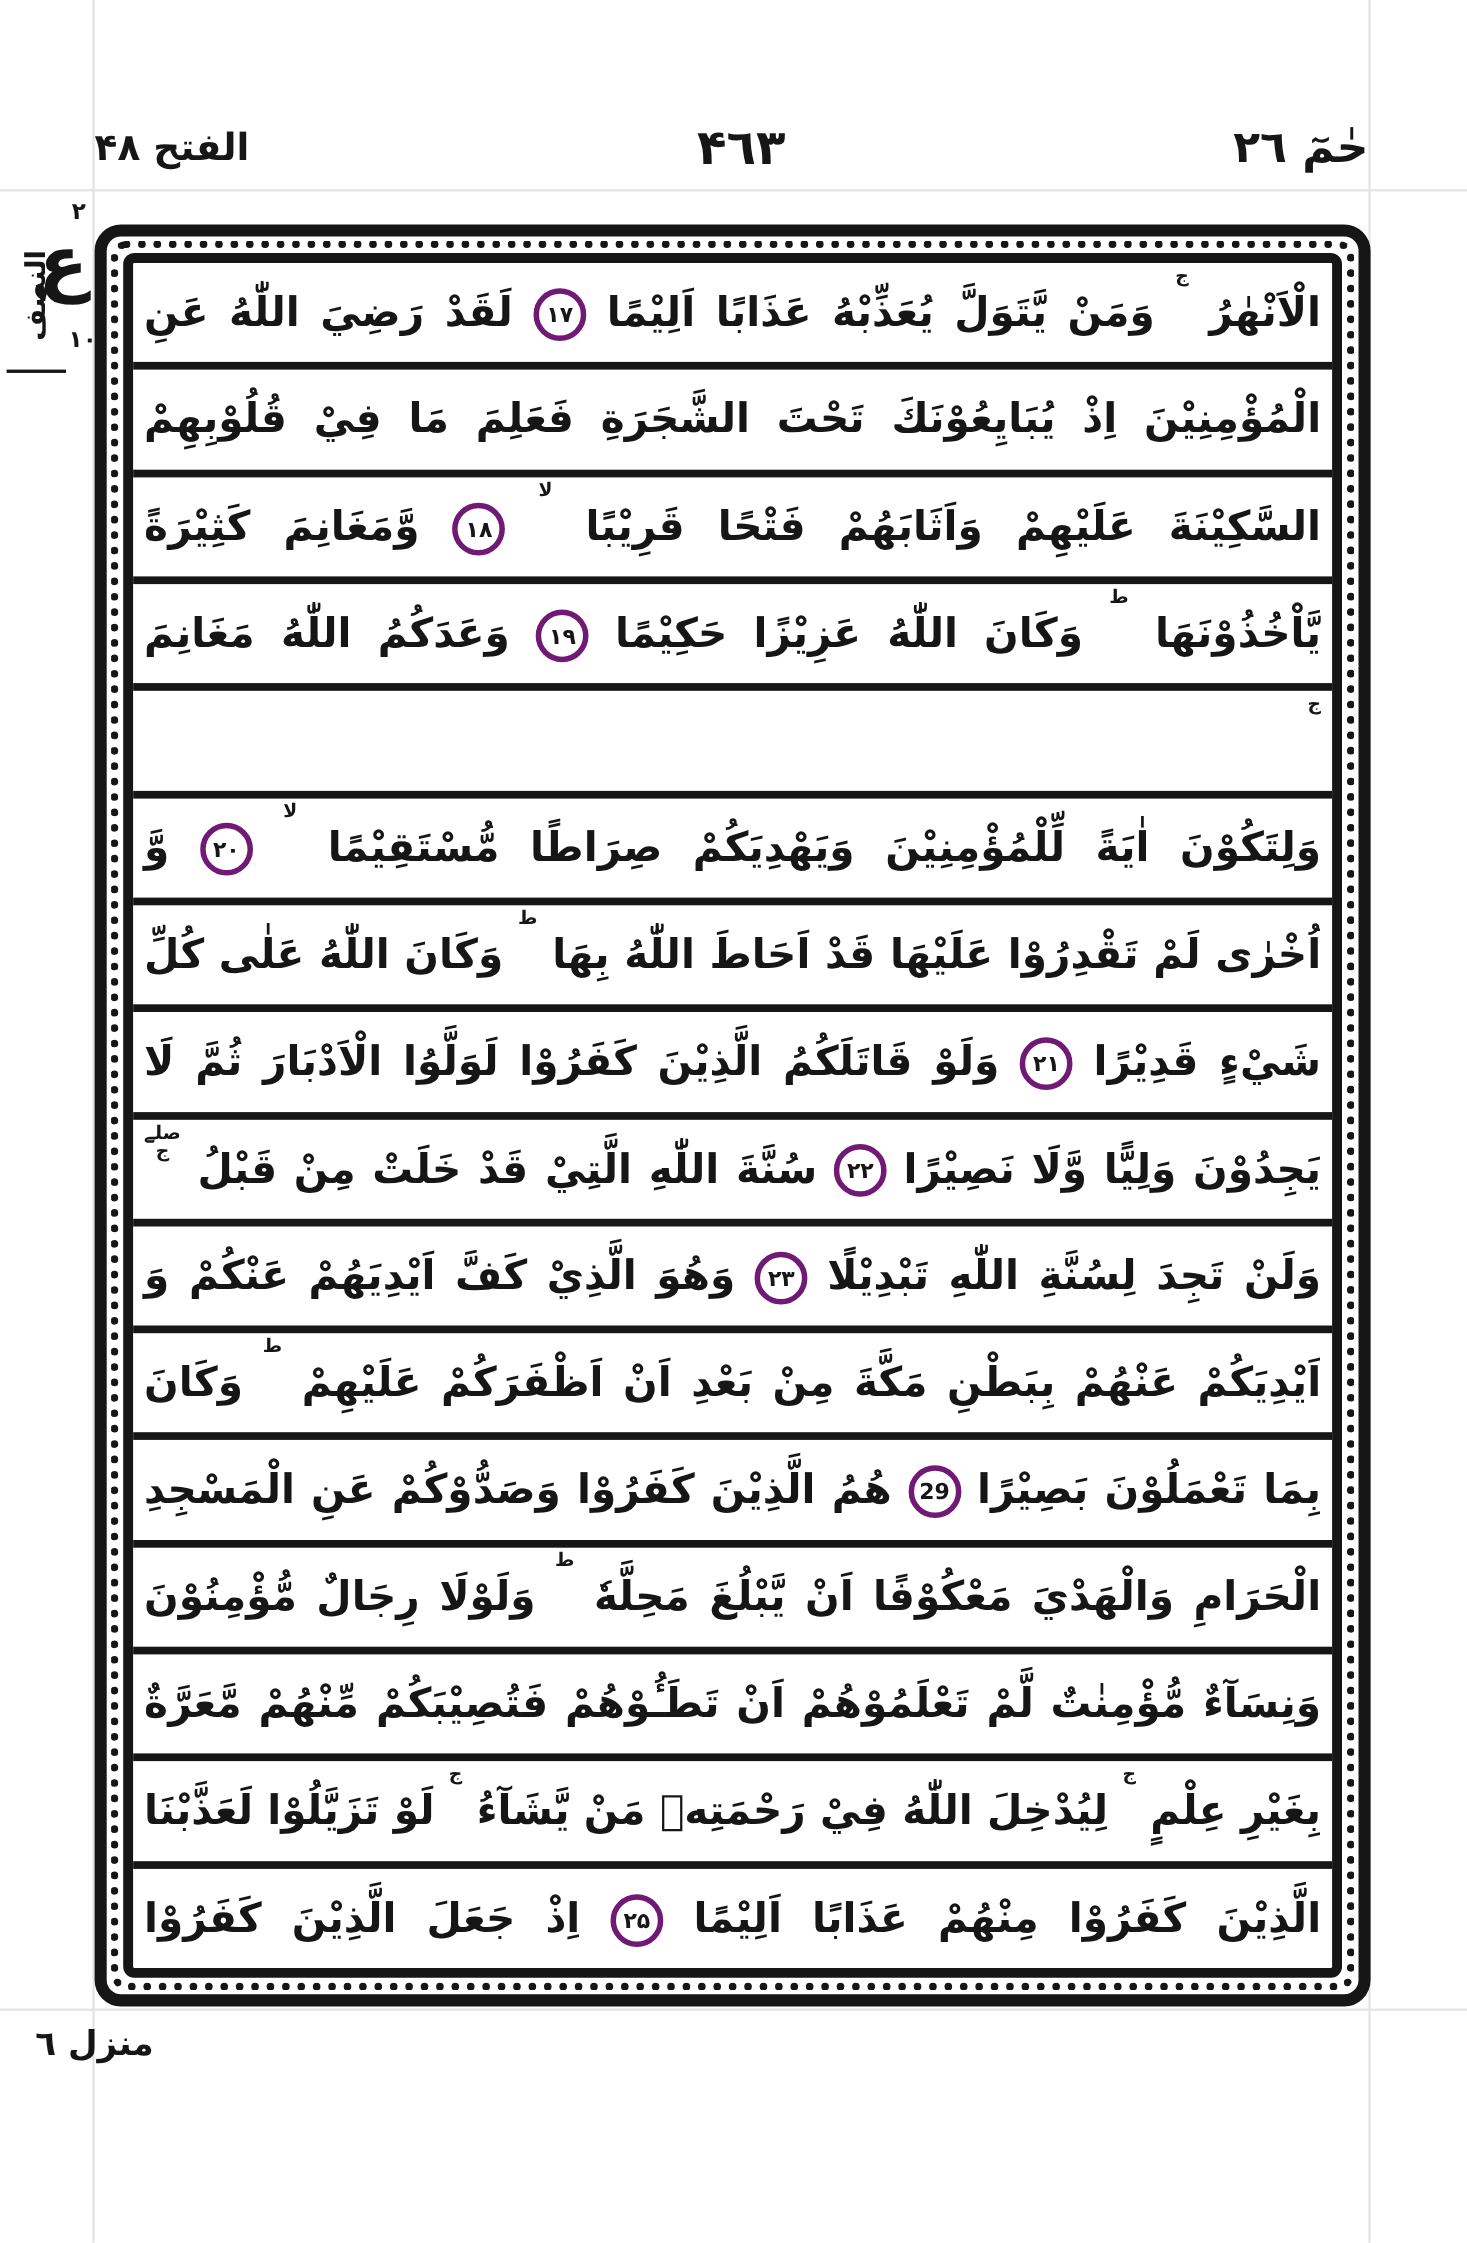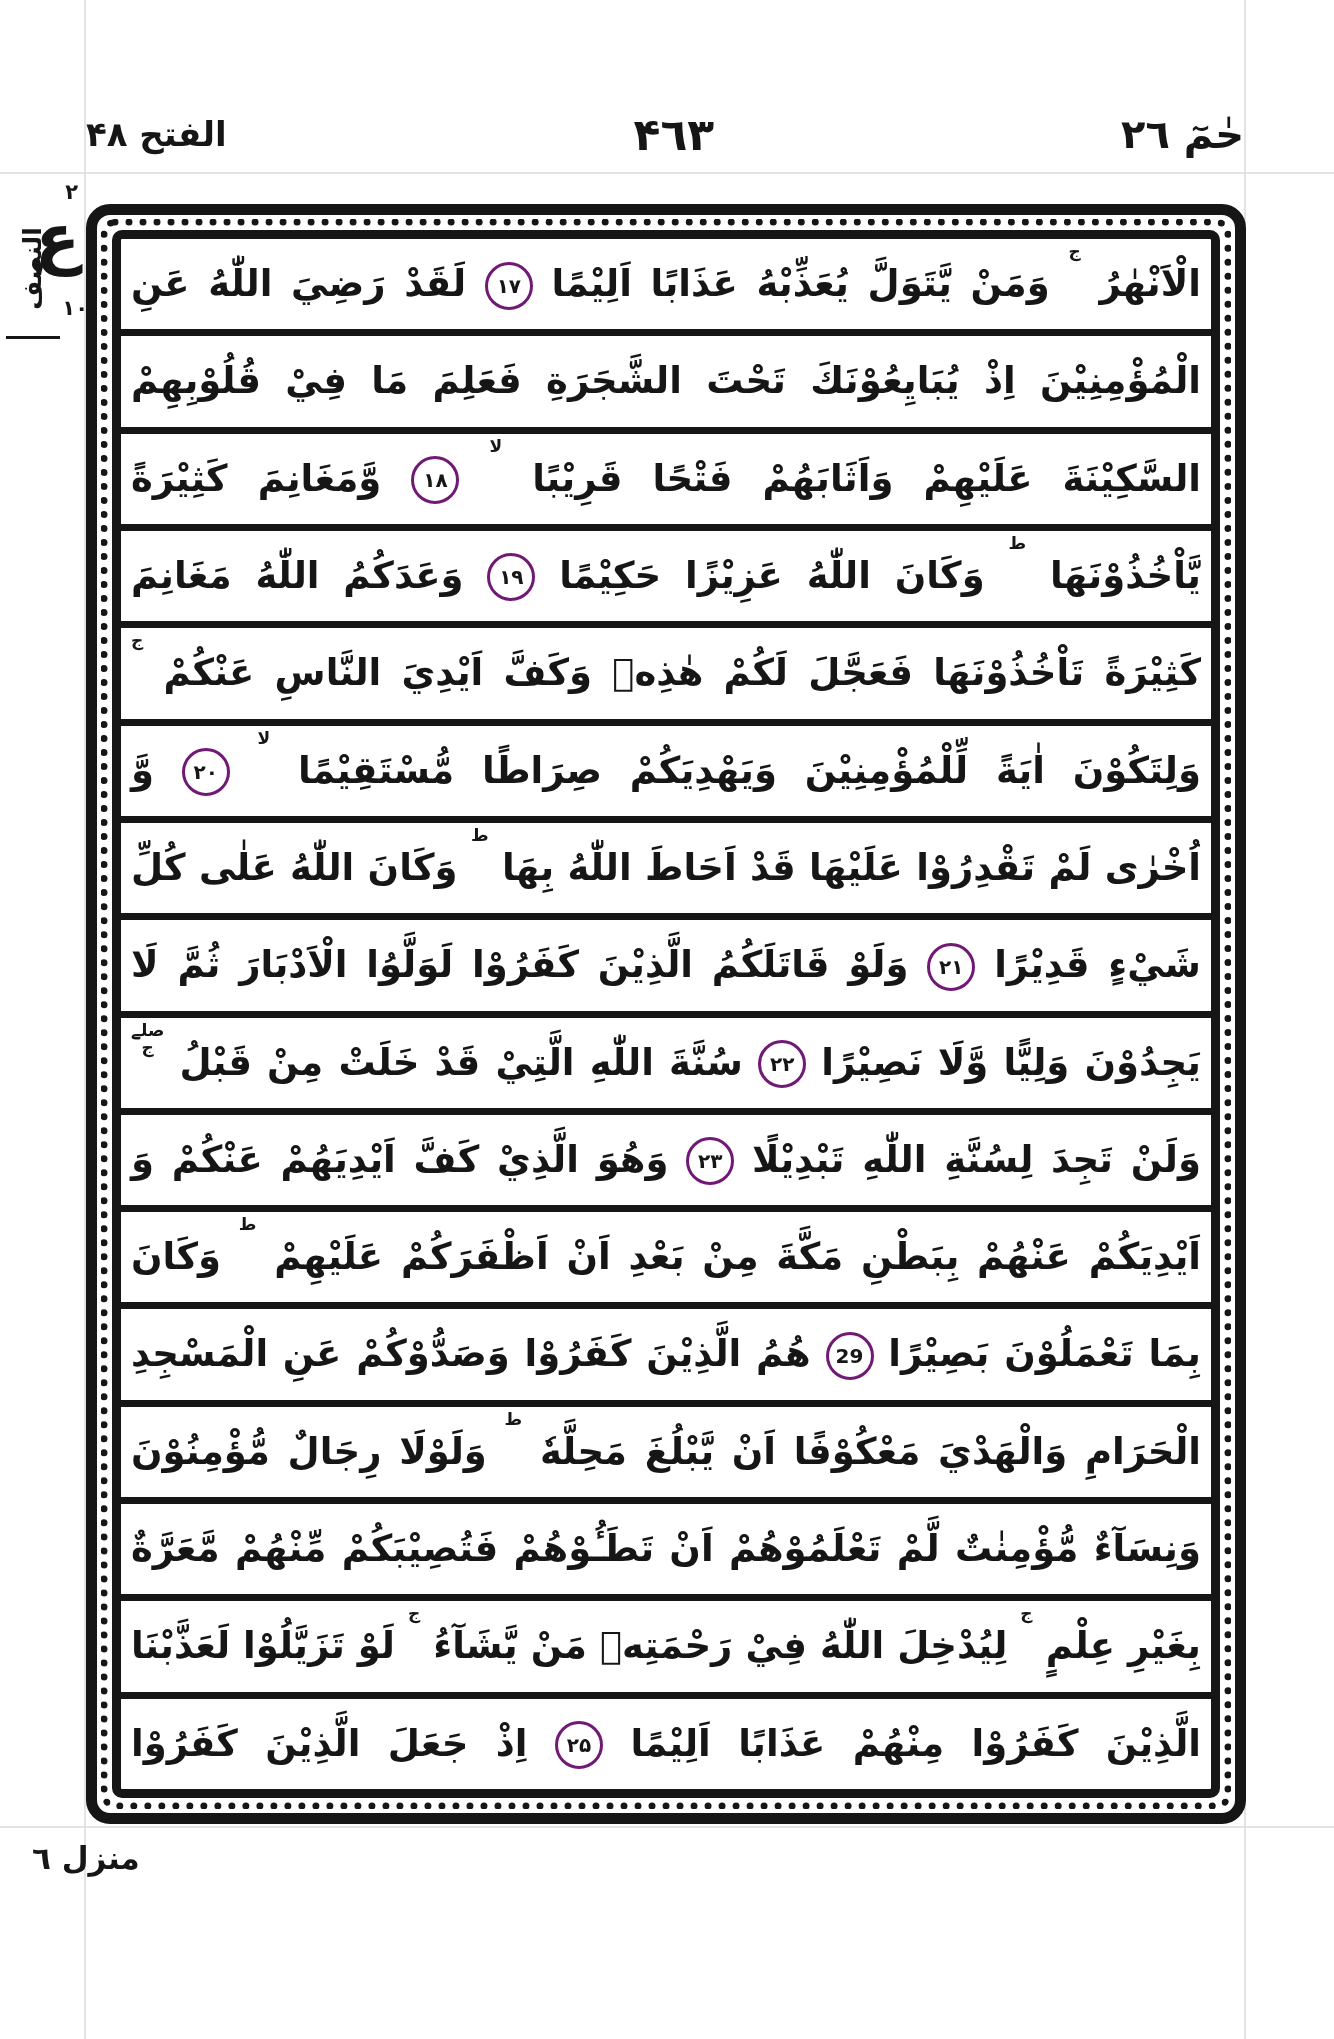--- a/index.html
+++ b/index.html
@@ -37,21 +37,21 @@
   .frame-inner{box-sizing:border-box;height:100%;border:9px solid #161616;
                border-radius:10px;overflow:hidden;display:flex;flex-direction:column;
                background:#fff;}
 
   .line{flex:1 1 0;box-sizing:border-box;border-bottom:7px solid #161616;
         padding:0 10px;direction:rtl;overflow:hidden;
         font-weight:bold;font-size:37px;line-height:90px;
         text-align:justify;text-align-last:justify;}
   .line:last-child{border-bottom:none;}
   .ayah{display:inline-flex;align-items:center;justify-content:center;
-        box-sizing:border-box;width:48px;height:48px;border:3px solid #701a75;
+        box-sizing:border-box;width:48px;height:48px;border:5px solid #701a75;
         border-radius:50%;font-size:20px;line-height:1;vertical-align:middle;}
   .waqf{display:inline-flex;flex-direction:column;align-items:center;
         font-size:17px;line-height:1.05;vertical-align:top;position:relative;top:4px;}
 
   
   .foot{position:absolute;left:0;width:100%;top:1840px;text-align:left;
         font-weight:bold;font-size:31px;direction:rtl;padding-left:32px;}
 </style>
 </head>
 <body>
@@ -82,21 +82,21 @@
         <div class="line" dir="rtl"><span>الْاَنْهٰرُ</span> <span class="waqf">
             <span>ج</span>
           </span> <span>وَمَنْ يَّتَوَلَّ يُعَذِّبْهُ عَذَابًا اَلِيْمًا</span> <span class="ayah">۱۷</span> <span>لَقَدْ رَضِيَ اللّٰهُ عَنِ</span> </div>
         <div class="line" dir="rtl"><span>الْمُؤْمِنِيْنَ اِذْ يُبَايِعُوْنَكَ تَحْتَ الشَّجَرَةِ فَعَلِمَ مَا فِيْ قُلُوْبِهِمْ فَاَنْزَلَ</span> </div>
         <div class="line" dir="rtl"><span>السَّكِيْنَةَ عَلَيْهِمْ وَاَثَابَهُمْ فَتْحًا قَرِيْبًا</span> <span class="waqf">
             <span>لا</span>
           </span> <span class="ayah">۱۸</span> <span>وَّمَغَانِمَ كَثِيْرَةً</span> </div>
         <div class="line" dir="rtl"><span>يَّاْخُذُوْنَهَا</span> <span class="waqf">
             <span>ط</span>
           </span> <span>وَكَانَ اللّٰهُ عَزِيْزًا حَكِيْمًا</span> <span class="ayah">۱۹</span> <span>وَعَدَكُمُ اللّٰهُ مَغَانِمَ</span> </div>
-        <div class="line" dir="rtl"><span>كَثِيْرَةً تَاْخُذُوْنَهَا فَعَجَّلَ لَكُمْ هٰذِهٖ وَكَفَّ اَيْدِيَ النَّاسِ عَنْكُمْ</span> <span class="waqf">
+        <div class="line" dir="rtl"> <span class="waqf">
             <span>ج</span>
           </span> </div>
         <div class="line" dir="rtl"><span>وَلِتَكُوْنَ اٰيَةً لِّلْمُؤْمِنِيْنَ وَيَهْدِيَكُمْ صِرَاطًا مُّسْتَقِيْمًا</span> <span class="waqf">
             <span>لا</span>
           </span> <span class="ayah">۲۰</span> <span>وَّ</span> </div>
         <div class="line" dir="rtl"><span>اُخْرٰى لَمْ تَقْدِرُوْا عَلَيْهَا قَدْ اَحَاطَ اللّٰهُ بِهَا</span> <span class="waqf">
             <span>ط</span>
           </span> <span>وَكَانَ اللّٰهُ عَلٰى كُلِّ</span> </div>
         <div class="line" dir="rtl"><span>شَيْءٍ قَدِيْرًا</span> <span class="ayah">۲۱</span> <span>وَلَوْ قَاتَلَكُمُ الَّذِيْنَ كَفَرُوْا لَوَلَّوُا الْاَدْبَارَ ثُمَّ لَا</span> </div>
         <div class="line" dir="rtl"><span>يَجِدُوْنَ وَلِيًّا وَّلَا نَصِيْرًا</span> <span class="ayah">۲۲</span> <span>سُنَّةَ اللّٰهِ الَّتِيْ قَدْ خَلَتْ مِنْ قَبْلُ</span> <span class="waqf">

